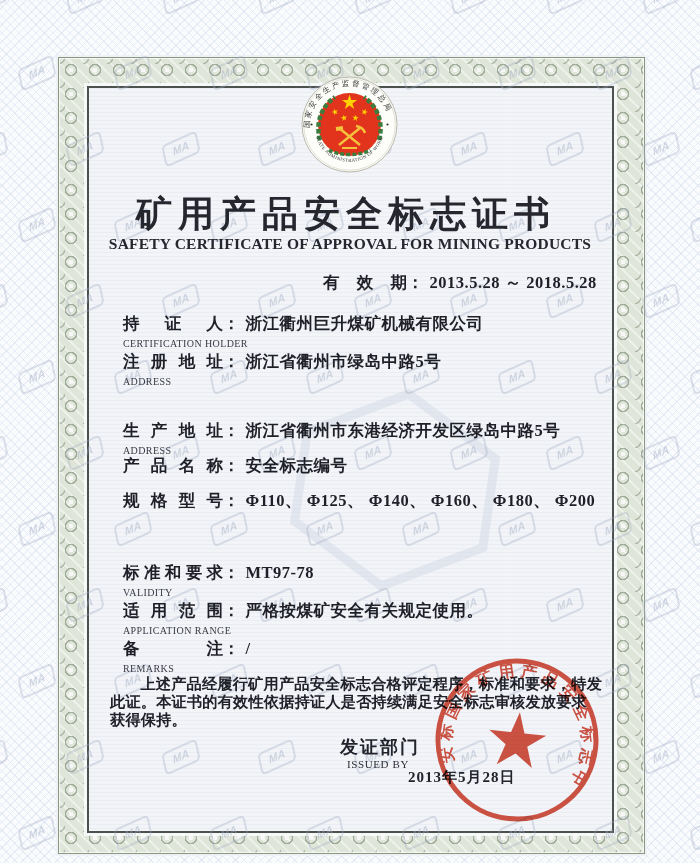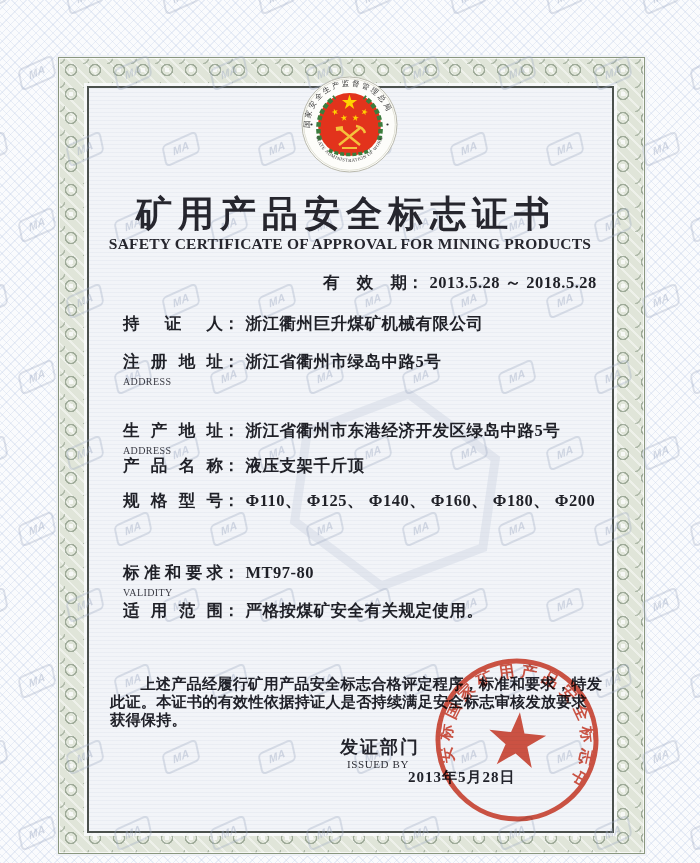--- a/index.html
+++ b/index.html
@@ -213,41 +213,47 @@
 
     <div class="title-cn">矿用产品安全标志证书</div>
     <div class="title-en">SAFETY CERTIFICATE OF APPROVAL FOR MINING PRODUCTS</div>
 
     <div class="row" style="top:272px;left:323px">
       <span class="lbl w84">有效期</span><span class="colon">：</span><span class="val">2013.5.28 ～ 2018.5.28</span>
     </div>
 
     <div class="row" style="top:313px">
       <span class="lbl">持证人</span><span class="colon">：</span><span class="val">浙江衢州巨升煤矿机械有限公司</span>
+      <div class="en">CERTIFICATION HOLDER</div>
     </div>
     <div class="row" style="top:351px">
       <span class="lbl">注册地址</span><span class="colon">：</span><span class="val">浙江省衢州市绿岛中路5号</span>
       <div class="en">ADDRESS</div>
     </div>
     <div class="row" style="top:420px">
       <span class="lbl">生产地址</span><span class="colon">：</span><span class="val">浙江省衢州市东港经济开发区绿岛中路5号</span>
       <div class="en">ADDRESS</div>
     </div>
     <div class="row" style="top:455px">
-      <span class="lbl">产品名称</span><span class="colon">：</span><span class="val">液压支架千斤顶</span>
+      <span class="lbl">产品名称</span><span class="colon">：</span><span class="val">安全标志编号</span>
     </div>
     <div class="row" style="top:490px">
       <span class="lbl">规格型号</span><span class="colon">：</span><span class="val">Φ110、 Φ125、 Φ140、 Φ160、 Φ180、 Φ200</span>
     </div>
     <div class="row" style="top:562px">
-      <span class="lbl">标准和要求</span><span class="colon">：</span><span class="val">MT97-80</span>
+      <span class="lbl">标准和要求</span><span class="colon">：</span><span class="val">MT97-78</span>
       <div class="en">VALIDITY</div>
     </div>
     <div class="row" style="top:600px">
       <span class="lbl">适用范围</span><span class="colon">：</span><span class="val">严格按煤矿安全有关规定使用。</span>
+      <div class="en">APPLICATION RANGE</div>
+    </div>
+    <div class="row" style="top:638px">
+      <span class="lbl">备注</span><span class="colon">：</span><span class="val">/</span>
+      <div class="en">REMARKS</div>
     </div>
 
     <div class="statement">上述产品经履行矿用产品安全标志合格评定程序，标准和要求，特发此证。本证书的有效性依据持证人是否持续满足安全标志审核发放要求获得保持。</div>
 
     <div class="issued-cn">发证部门</div>
     <div class="issued-en">ISSUED BY</div>
     <div class="issue-date">2013年5月28日</div>
   </div>
 
   <svg class="seal" width="168" height="168" viewBox="0 0 168 168">

